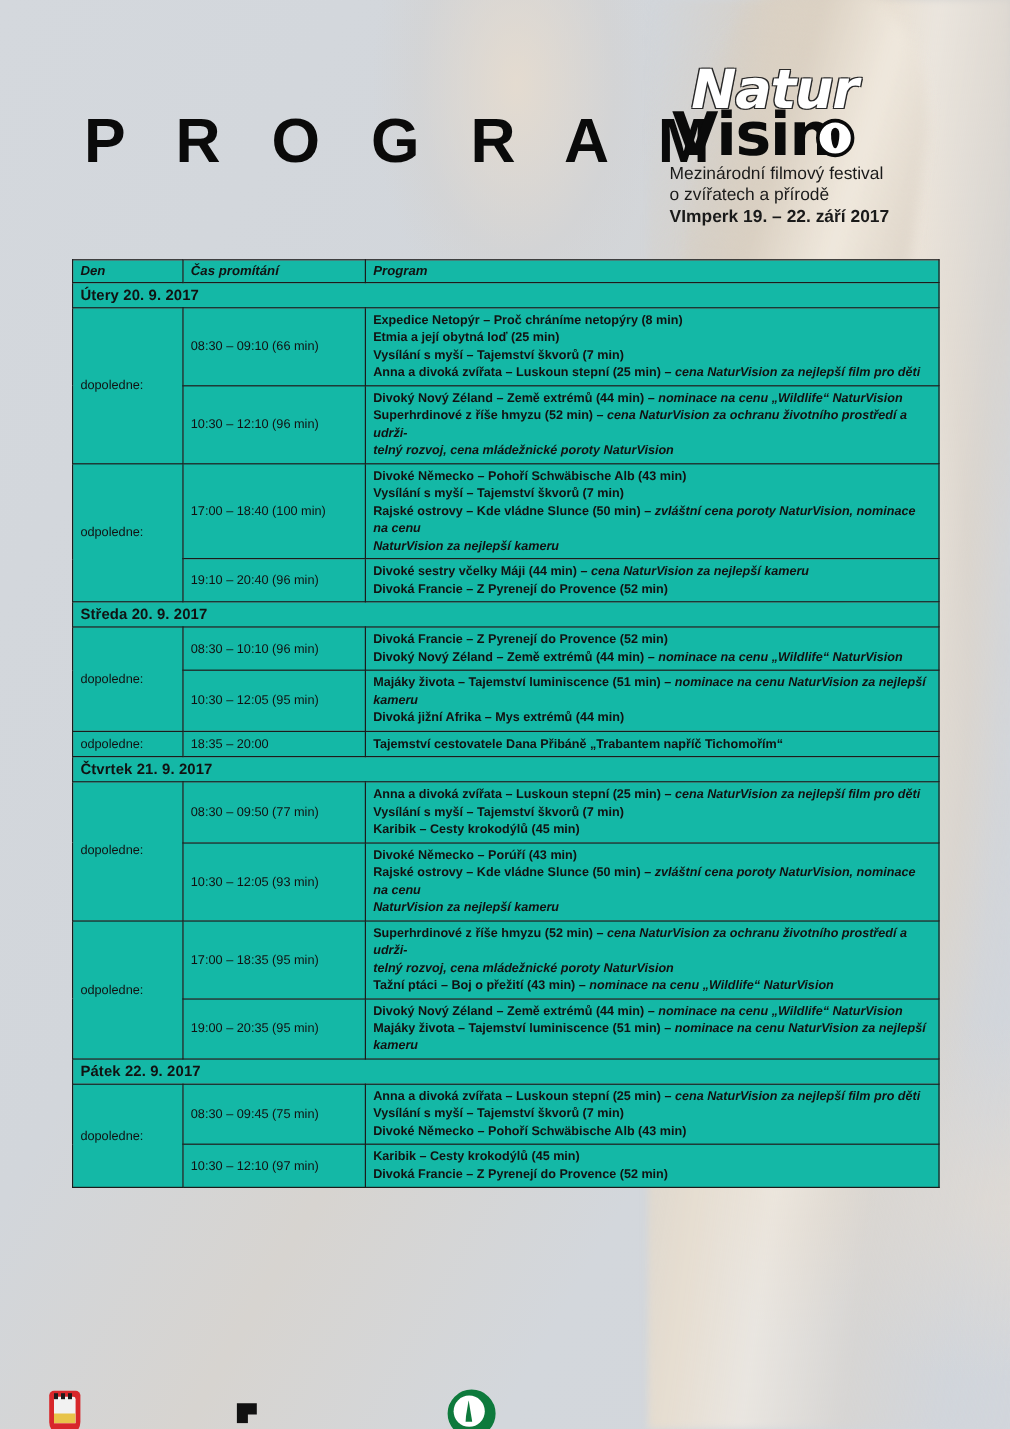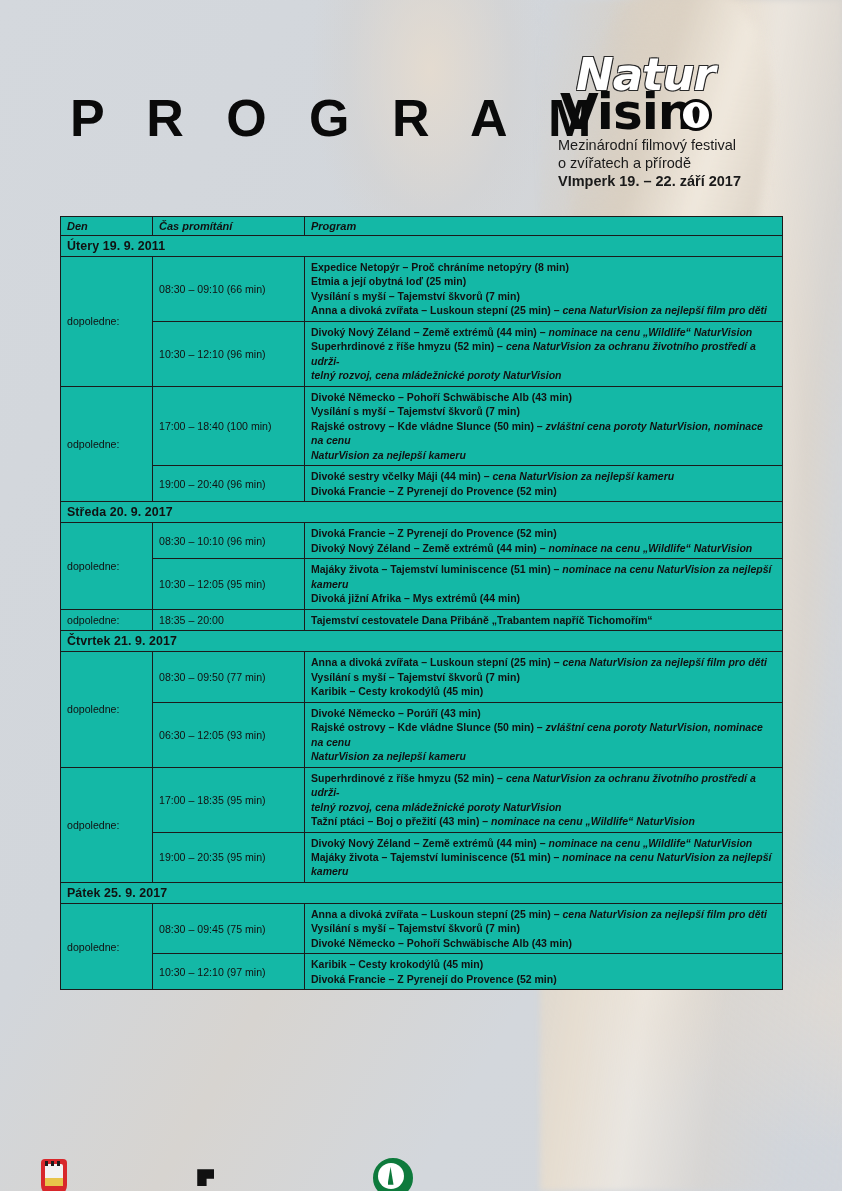--- a/index.html
+++ b/index.html
@@ -345,21 +345,21 @@
       </colgroup>
       <thead>
         <tr>
           <th class="hdr">Den</th>
           <th class="hdr">Čas promítání</th>
           <th class="hdr">Program</th>
         </tr>
       </thead>
       <tbody id="tbody">
           <tr>
-            <td class="daybar" colspan="3">Útery 19. 9. 2011</td>
+            <td class="daybar" colspan="3">Útery 20. 9. 2017</td>
           </tr>
           <tr>
             <td class="part" rowspan="2">dopoledne:</td>
             <td class="time">08:30 – 09:10 (66 min)</td>
             <td class="prog">
               <span class="ln">Expedice Netopýr – Proč chráníme netopýry (8 min)</span>
               <span class="ln">Etmia a její obytná loď (25 min)</span>
               <span class="ln">Vysílání s myší – Tajemství škvorů (7 min)</span>
               <span class="ln">Anna a divoká zvířata – Luskoun stepní (25 min) – <em>cena NaturVision za nejlepší film pro děti</em></span>
             </td>
@@ -376,21 +376,21 @@
             <td class="part" rowspan="2">odpoledne:</td>
             <td class="time">17:00 – 18:40 (100 min)</td>
             <td class="prog">
               <span class="ln">Divoké Německo – Pohoří Schwäbische Alb (43 min)</span>
               <span class="ln">Vysílání s myší – Tajemství škvorů (7 min)</span>
               <span class="ln">Rajské ostrovy – Kde vládne Slunce (50 min) – <em>zvláštní cena poroty NaturVision, nominace na cenu</em></span>
               <span class="ln"><em>NaturVision za nejlepší kameru</em></span>
             </td>
           </tr>
           <tr>
-            <td class="time">19:00 – 20:40 (96 min)</td>
+            <td class="time">19:10 – 20:40 (96 min)</td>
             <td class="prog">
               <span class="ln">Divoké sestry včelky Máji (44 min) – <em>cena NaturVision za nejlepší kameru</em></span>
               <span class="ln">Divoká Francie – Z Pyrenejí do Provence (52 min)</span>
             </td>
           </tr>
           <tr>
             <td class="daybar" colspan="3">Středa 20. 9. 2017</td>
           </tr>
           <tr>
             <td class="part" rowspan="2">dopoledne:</td>
@@ -420,21 +420,21 @@
           <tr>
             <td class="part" rowspan="2">dopoledne:</td>
             <td class="time">08:30 – 09:50 (77 min)</td>
             <td class="prog">
               <span class="ln">Anna a divoká zvířata – Luskoun stepní (25 min) – <em>cena NaturVision za nejlepší film pro děti</em></span>
               <span class="ln">Vysílání s myší – Tajemství škvorů (7 min)</span>
               <span class="ln">Karibik – Cesty krokodýlů (45 min)</span>
             </td>
           </tr>
           <tr>
-            <td class="time">06:30 – 12:05 (93 min)</td>
+            <td class="time">10:30 – 12:05 (93 min)</td>
             <td class="prog">
               <span class="ln">Divoké Německo – Porúří (43 min)</span>
               <span class="ln">Rajské ostrovy – Kde vládne Slunce (50 min) – <em>zvláštní cena poroty NaturVision, nominace na cenu</em></span>
               <span class="ln"><em>NaturVision za nejlepší kameru</em></span>
             </td>
           </tr>
           <tr>
             <td class="part" rowspan="2">odpoledne:</td>
             <td class="time">17:00 – 18:35 (95 min)</td>
             <td class="prog">
@@ -444,21 +444,21 @@
             </td>
           </tr>
           <tr>
             <td class="time">19:00 – 20:35 (95 min)</td>
             <td class="prog">
               <span class="ln">Divoký Nový Zéland – Země extrémů (44 min) – <em>nominace na cenu „Wildlife“ NaturVision</em></span>
               <span class="ln">Majáky života – Tajemství luminiscence (51 min) – <em>nominace na cenu NaturVision za nejlepší kameru</em></span>
             </td>
           </tr>
           <tr>
-            <td class="daybar" colspan="3">Pátek 25. 9. 2017</td>
+            <td class="daybar" colspan="3">Pátek 22. 9. 2017</td>
           </tr>
           <tr>
             <td class="part" rowspan="2">dopoledne:</td>
             <td class="time">08:30 – 09:45 (75 min)</td>
             <td class="prog">
               <span class="ln">Anna a divoká zvířata – Luskoun stepní (25 min) – <em>cena NaturVision za nejlepší film pro děti</em></span>
               <span class="ln">Vysílání s myší – Tajemství škvorů (7 min)</span>
               <span class="ln">Divoké Německo – Pohoří Schwäbische Alb (43 min)</span>
             </td>
           </tr>

